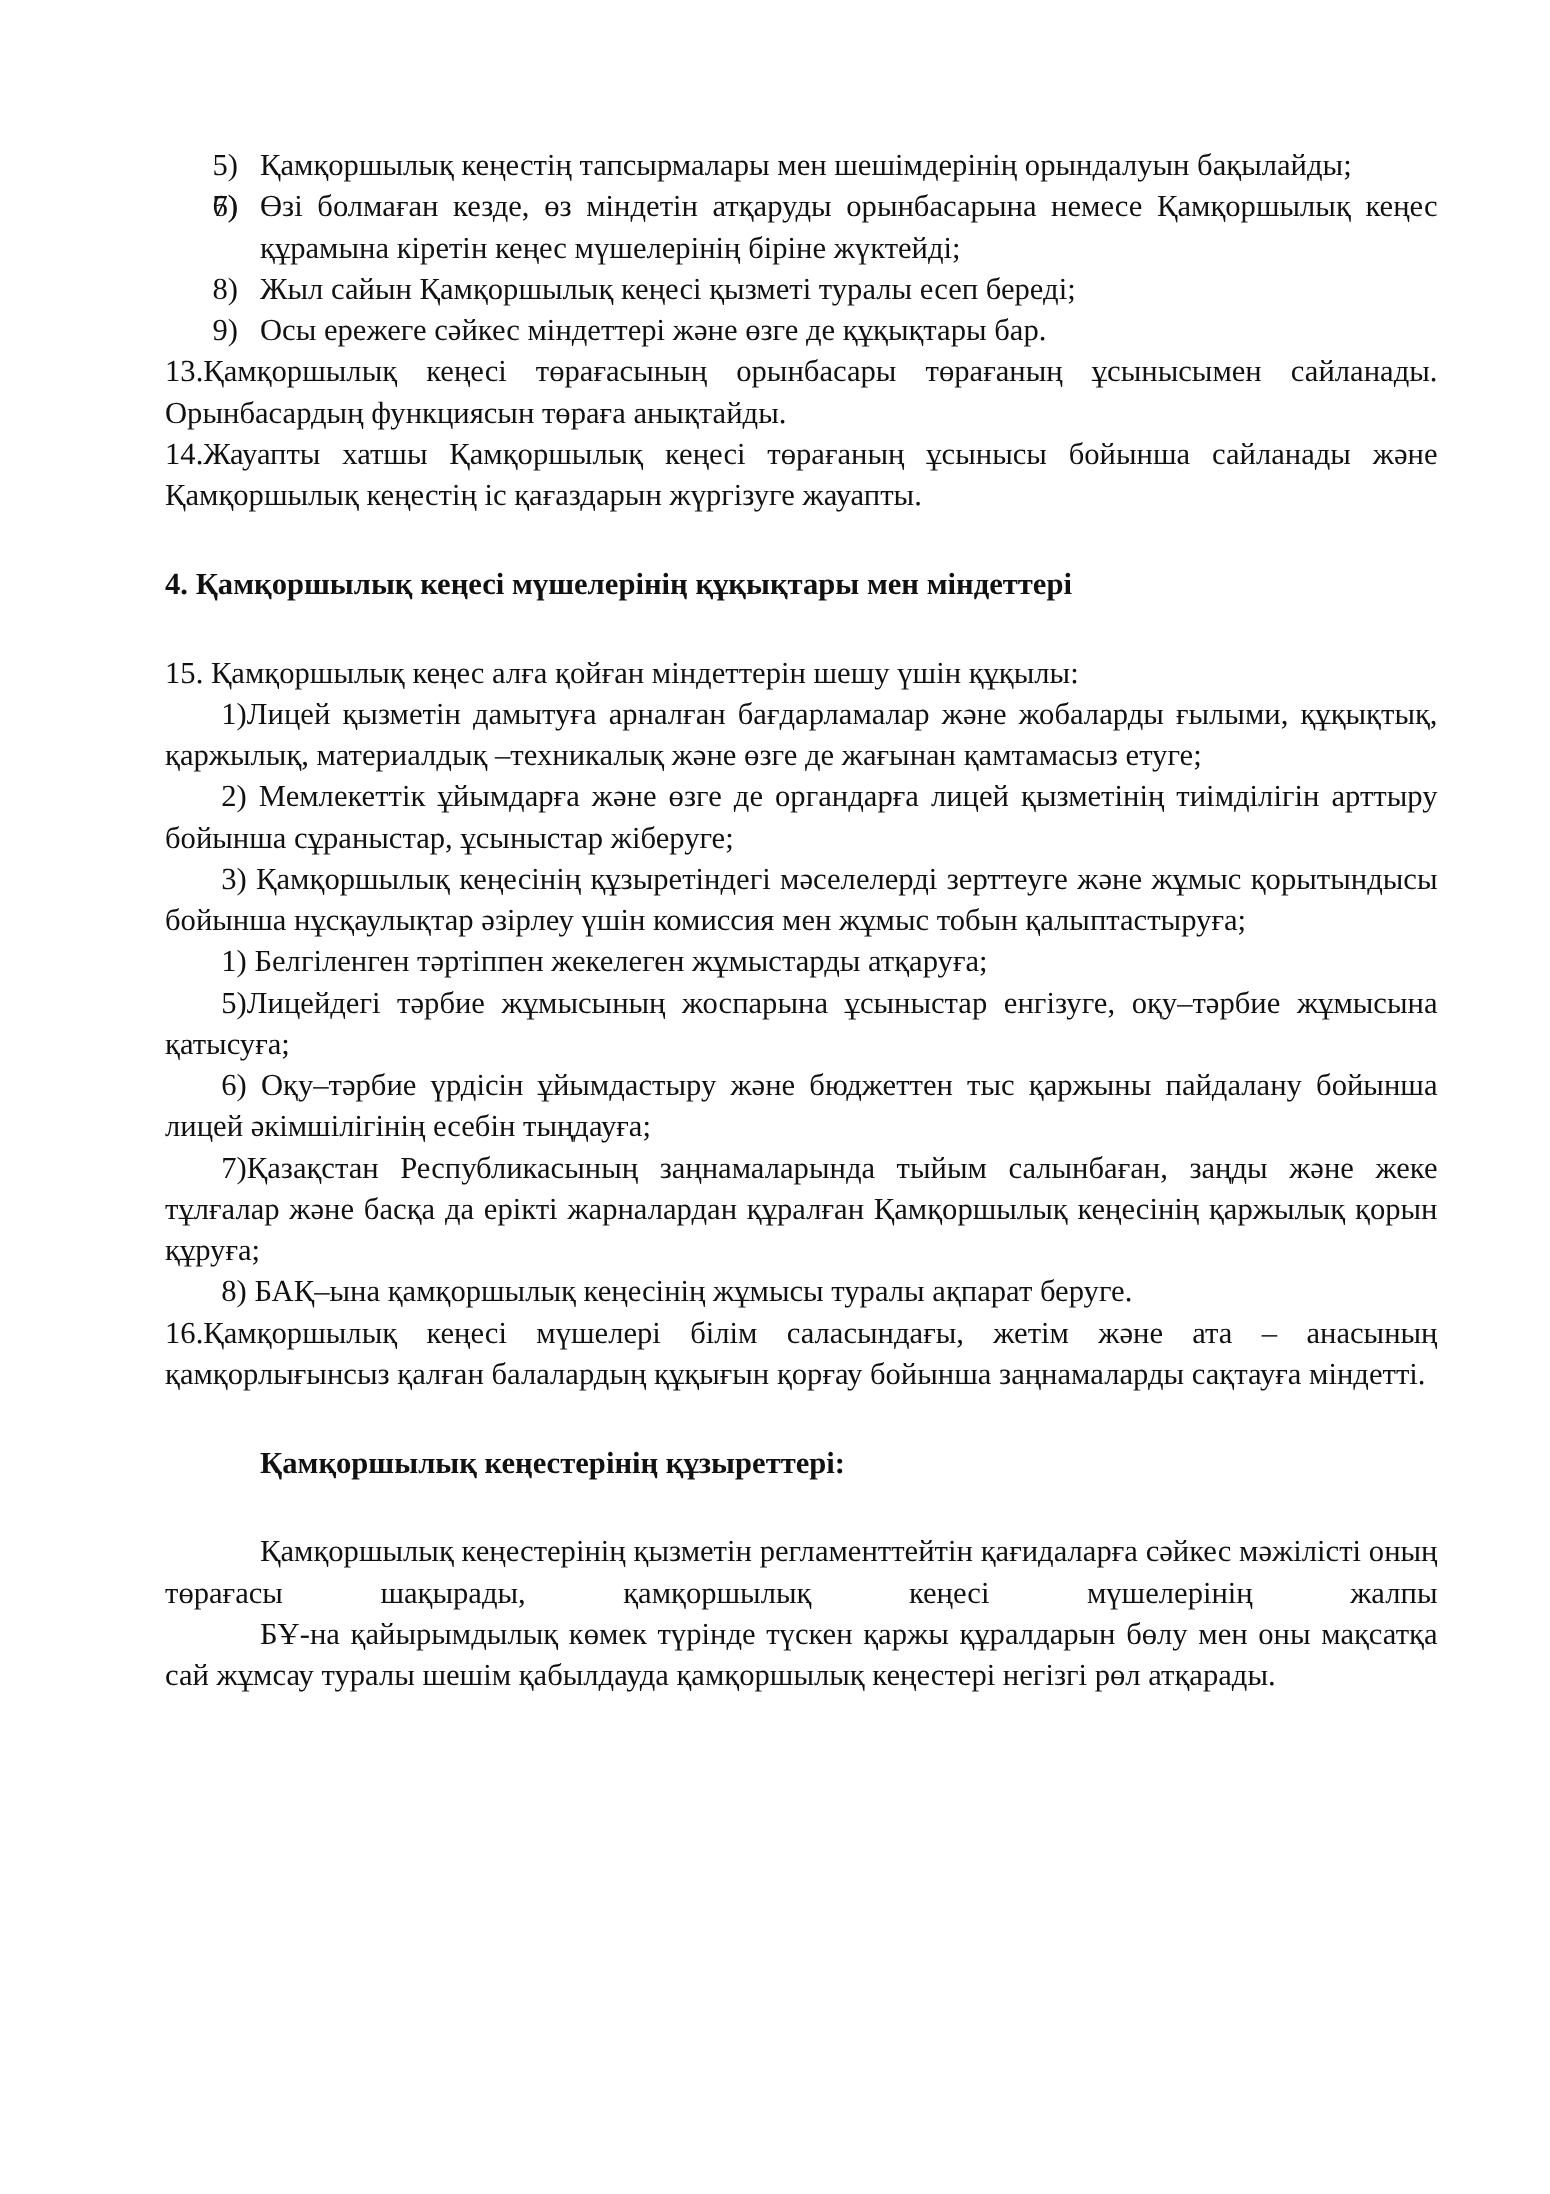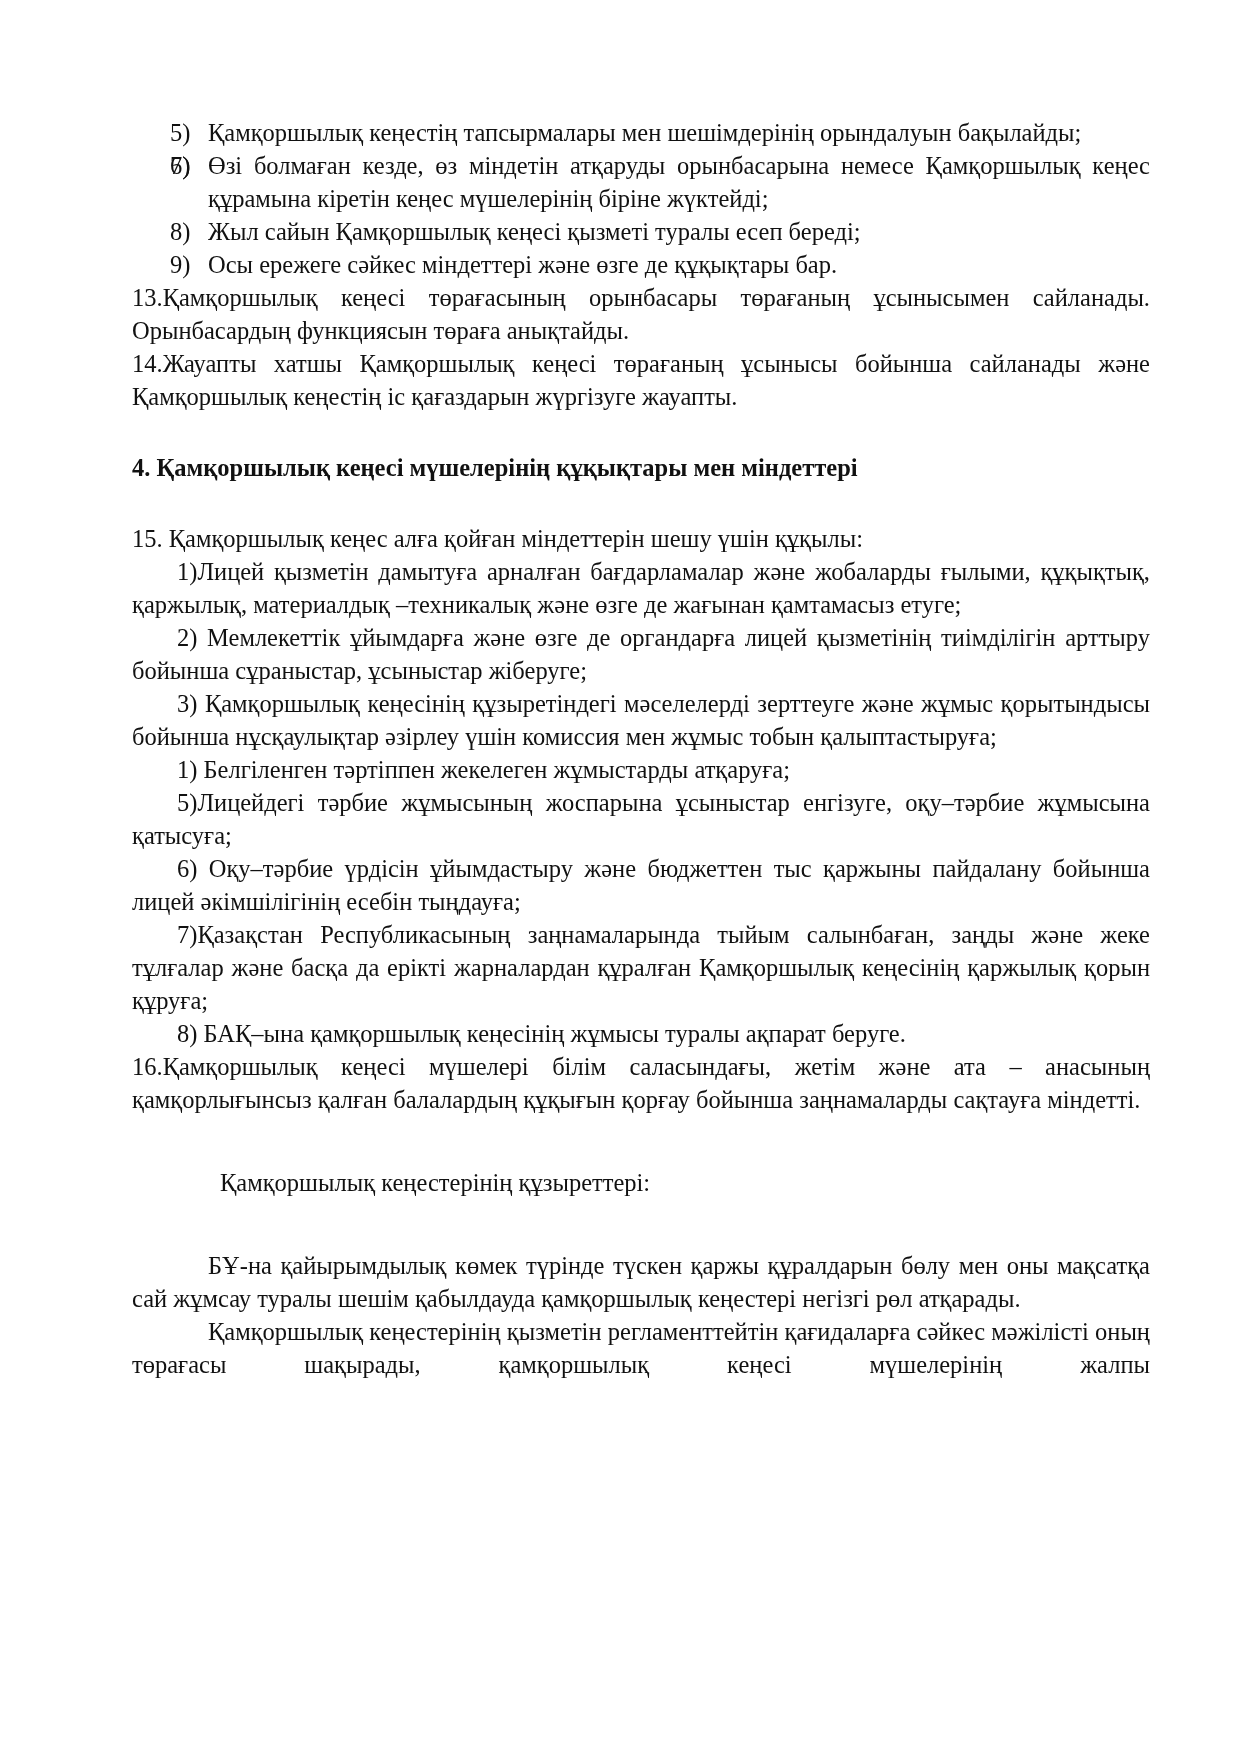--- a/index.html
+++ b/index.html
@@ -8,21 +8,21 @@
     position: absolute; left: 132px; top: 116px; width: 1018px;
     font-family: "Liberation Serif", "DejaVu Serif", serif;
     font-size: 24.5px; line-height: 33px; color: #111;
   }
   .p { margin: 0; text-align: justify; }
   .just-last { text-align-last: justify; }
   .num-item { position: relative; padding-left: 76px; text-align: justify; margin: 0; }
   .num-item .num { position: absolute; left: 38px; top: 0; }
   .ind-item { text-indent: 45px; text-align: justify; margin: 0; }
   .heading { font-weight: bold; text-align: left; margin: 0; }
-  .subheading { font-weight: normal; margin: 12px; padding-left: 76px; }
+  .subheading { font-weight: bold; margin: 0; padding-left: 76px; }
   .para { text-indent: 76px; text-align: justify; margin: 0; }
   .gap-b { height: 38px; }
 </style>
 </head>
 <body>
 
 <div class="page">
 
   <div>
     <p class="num-item"><span class="num">5)</span><span>Қамқоршылық кеңестің тапсырмалары мен шешімдерінің орындалуын бақылайды;</span></p>
@@ -51,16 +51,16 @@
     <p class="ind-item">7)Қазақстан Республикасының заңнамаларында тыйым салынбаған, заңды және жеке тұлғалар және басқа да ерікті жарналардан құралған Қамқоршылық кеңесінің қаржылық қорын құруға;</p>
     <p class="ind-item">8) БАҚ–ына қамқоршылық кеңесінің жұмысы туралы ақпарат беруге.</p>
   </div>
 
   <p class="p">16.Қамқоршылық кеңесі мүшелері білім саласындағы, жетім және ата – анасының қамқорлығынсыз қалған балалардың құқығын қорғау бойынша заңнамаларды сақтауға міндетті.</p>
 
   <div class="gap-b"></div>
   <p class="subheading">Қамқоршылық кеңестерінің құзыреттері:</p>
   <div class="gap-b"></div>
 
+  <p class="para just-last">Қамқоршылық кеңестерінің қызметін регламенттейтін қағидаларға сәйкес мәжілісті оның төрағасы шақырады, қамқоршылық кеңесі мүшелерінің жалпы</p>
   <p class="para">БҰ-на қайырымдылық көмек түрінде түскен қаржы құралдарын бөлу мен оны мақсатқа сай жұмсау туралы шешім қабылдауда қамқоршылық кеңестері негізгі рөл атқарады.</p>
-  <p class="para just-last">Қамқоршылық кеңестерінің қызметін регламенттейтін қағидаларға сәйкес мәжілісті оның төрағасы шақырады, қамқоршылық кеңесі мүшелерінің жалпы</p>
 
 </div>
 
 </body></html>

